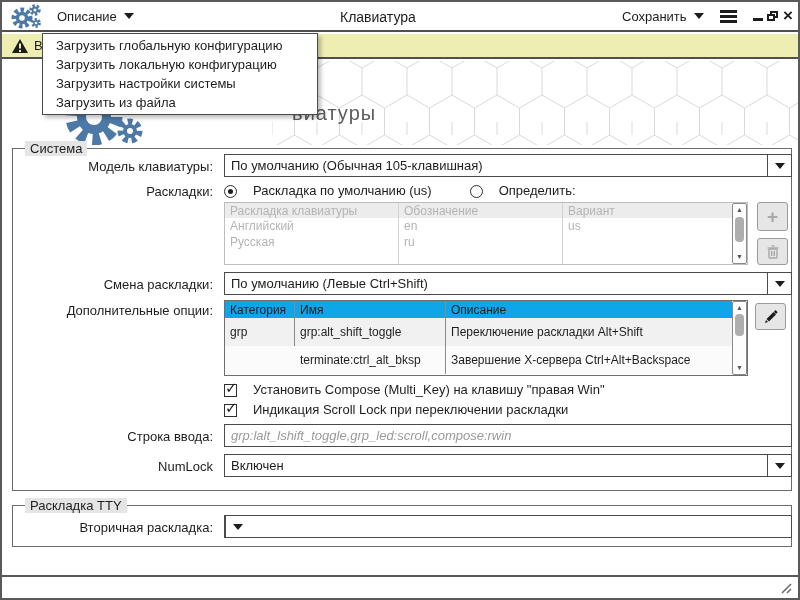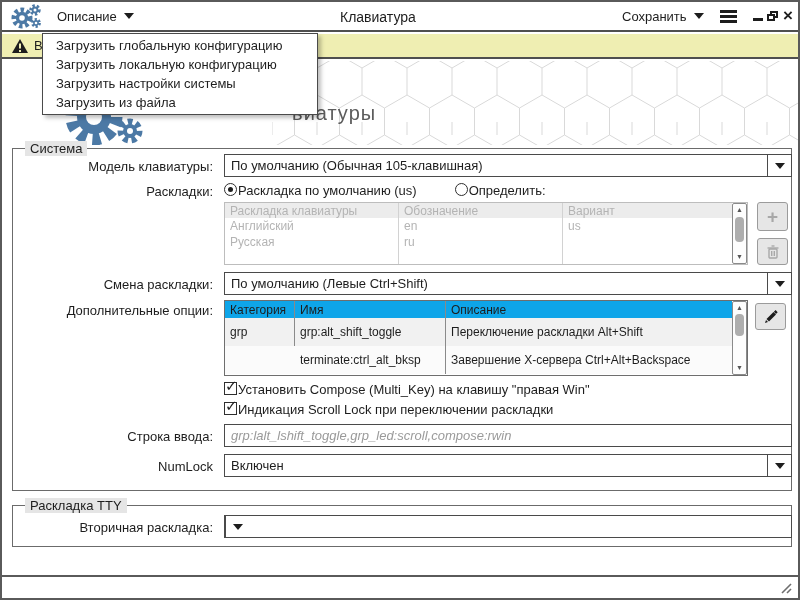--- a/index.html
+++ b/index.html
@@ -50,21 +50,21 @@
   .combo{position:absolute;height:23px;border:1px solid #4a4a4a;background:#fff;display:flex;align-items:stretch;}
   .combo .val{flex:1;display:flex;align-items:center;padding:0 6px;white-space:nowrap;overflow:hidden;}
   .combo .abtn{width:24px;border-left:1px solid #4a4a4a;display:flex;align-items:center;justify-content:center;}
   .textinput{position:absolute;height:23px;border:1px solid #4a4a4a;background:#fff;color:#9a9a9a;
     font-family:"Liberation Sans","DejaVu Sans",sans-serif;font-size:13px;padding:0 6px;font-style:italic;}
   
   .radio{width:13px;height:13px;border:1.5px solid #2e2e2e;border-radius:50%;background:#fff;position:relative;flex:none;}
   .radio.sel::after{content:"";position:absolute;left:2.5px;top:2.5px;width:5px;height:5px;border-radius:50%;background:#1d1d1d;}
   .check{width:13px;height:13px;border:1.5px solid #2e2e2e;background:#fff;position:relative;flex:none;}
   .check::after{content:"✓";position:absolute;left:0px;top:-6px;font-size:15px;font-weight:bold;color:#1d1d1d;}
-  .opt{display:flex;align-items:flex-start;gap:1px;}
+  .opt{display:flex;align-items:flex-end;gap:16px;}
   
   .tbl{position:absolute;display:flex;background:#fff;}
   .tcells{flex:1;display:flex;flex-direction:column;}
   .trow{display:flex;}
   .tcell{padding:0 5px;white-space:nowrap;overflow:hidden;display:flex;align-items:center;}
   .tbl1{border:1px solid #bdbdbd;color:#b4b4b4;}
   .tbl1 .thead .tcell{background:#ececec;}
   .tbl1 .tcell{border-right:1px solid #d2d2d2;}
   .tbl1 .trow{height:16px;}
   .tbl1 .thead{height:15px;}

